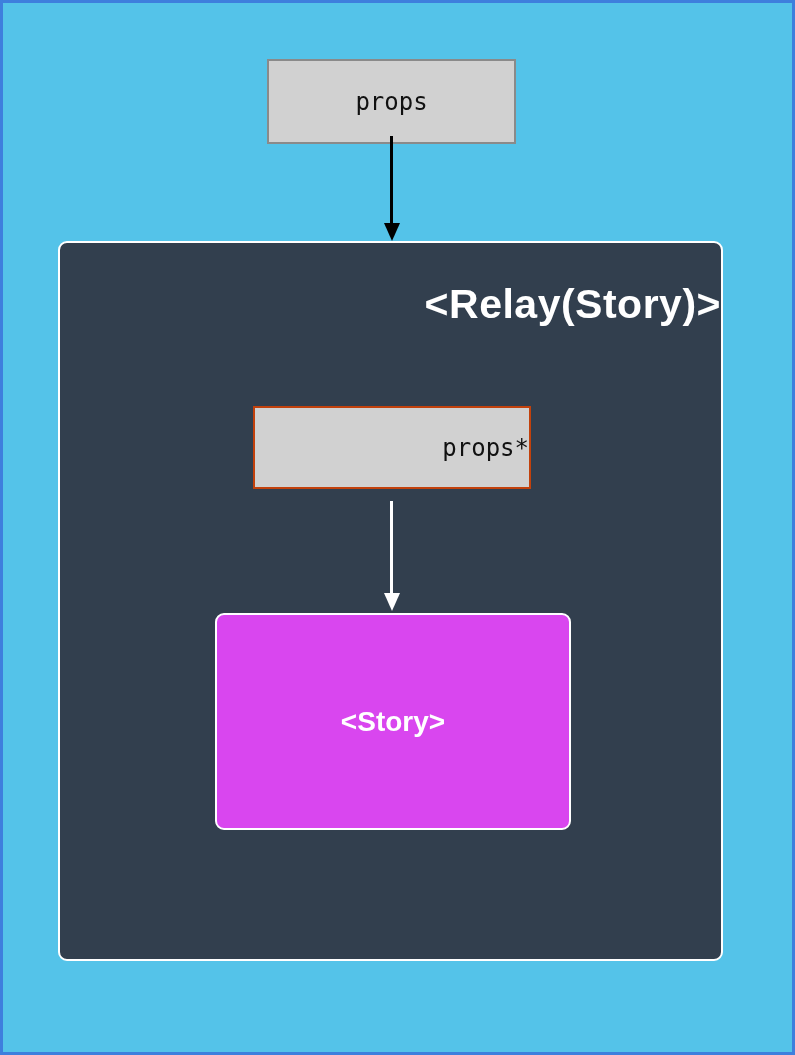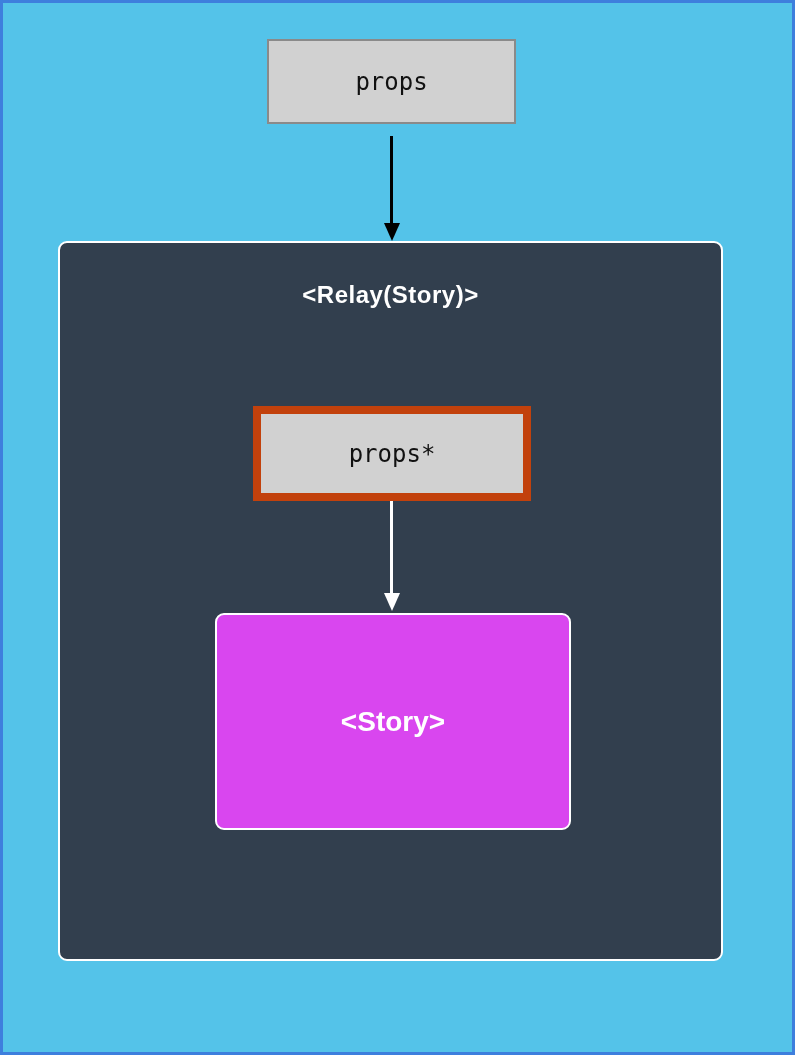--- a/index.html
+++ b/index.html
@@ -19,44 +19,45 @@
     position: absolute;
     background: #d1d1d1;
     display: flex;
     align-items: center;
     justify-content: center;
     font-family: "DejaVu Sans Mono", monospace;
     font-size: 24px;
     color: #111;
   }
   .props-node {
-    left: 264px; top: 36px;
+    left: 264px; top: 56px;
     width: 249px; height: 85px;
     border: 2px solid #8a8a8a;
   }
   .props-star-node {
     left: 193px; top: 163px;
-    width: 278px; height: 95px;
-    border: 8px solid #c2410c;
+    width: 278px; height: 83px;
+    border: 2px solid #c2410c;
+    justify-content: flex-end;
   }
 
   
   .relay-container {
     position: absolute;
     left: 55px; top: 238px;
     width: 665px; height: 720px;
     background: #323f4e;
     border: 2px solid #ffffff;
     border-radius: 9px;
   }
   .relay-title {
     position: absolute;
     left: 0; right: 0; top: 38px;
-    text-align: center;
-    font-size: 24px;
+    text-align: right;
+    font-size: 41px;
     font-weight: bold;
     color: #ffffff;
     letter-spacing: 0.5px;
   }
 
   
   .story-node {
     position: absolute;
     left: 155px; top: 370px;
     width: 356px; height: 217px;

